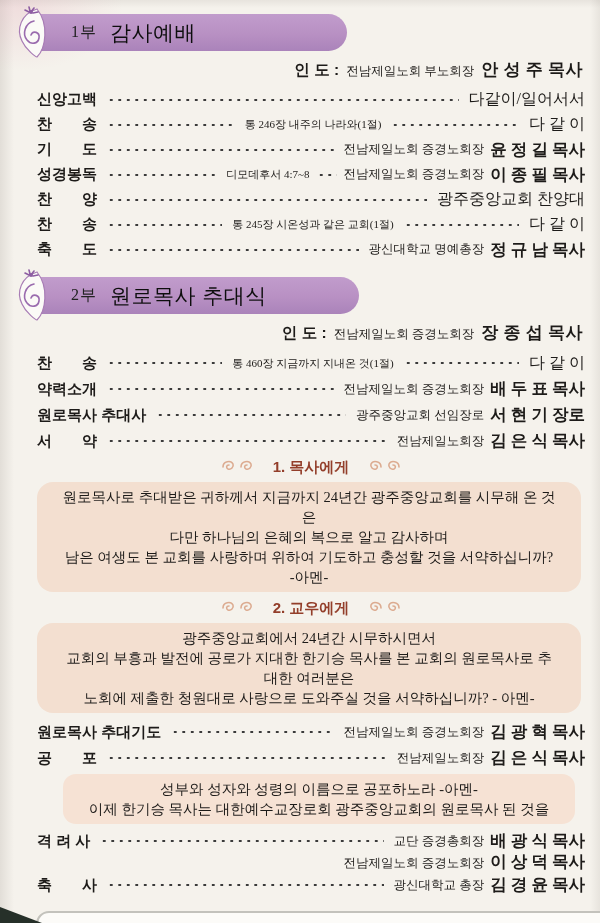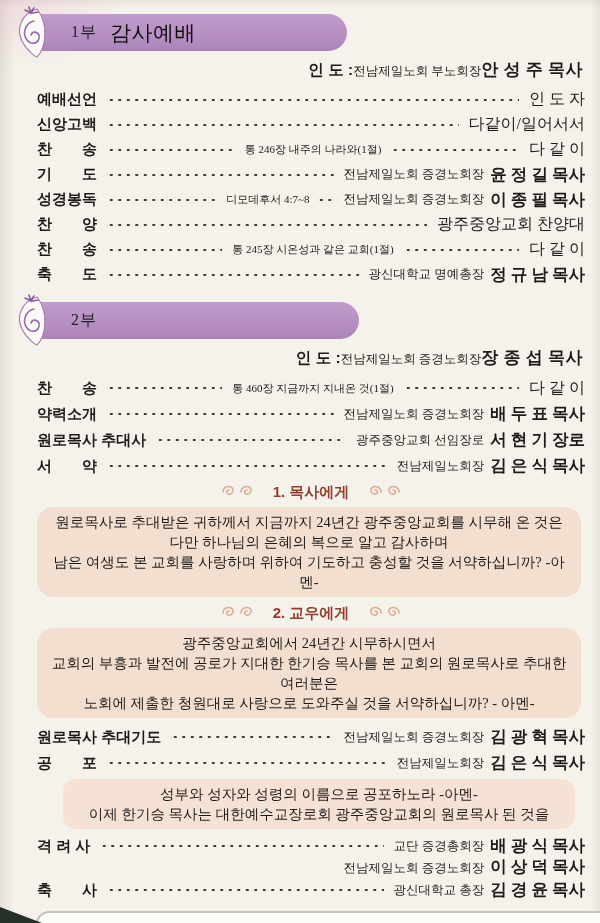--- a/index.html
+++ b/index.html
@@ -21,21 +21,21 @@
     border-radius:7px 19px 19px 7px;
     display:flex;align-items:center;padding-left:38px;box-sizing:border-box;}
   .banner.w1{width:314px;}
   .banner.w2{width:326px;}
   .banner .part-no{font-size:16px;color:#222;margin-right:13px;letter-spacing:1px;}
   .banner .sec-title{font-family:"Liberation Sans",sans-serif;font-weight:400;font-size:21px;
     color:#0e0e0e;letter-spacing:.5px;}
   .banner-orn{position:absolute;left:-26px;top:-8px;width:52px;height:54px;}
 
   
-  .leader-line{display:flex;justify-content:flex-end;align-items:baseline;
+  .leader-line{display:flex;justify-content:flex-end;align-items:baseline;gap:7px;
     margin:7px 2px 0 0;height:22px;}
   .ld-lbl{font-family:"Liberation Sans",sans-serif;font-weight:700;font-size:15.5px;}
   .ld-role{font-size:12.5px;}
   .ld-name{font-size:17px;font-weight:600;letter-spacing:.5px;}
 
   
   .rows{margin-top:7px;}
   .row{display:flex;align-items:center;height:25px;}
   .rows2 .row{height:26px;}
   .lbl{font-family:"Liberation Sans",sans-serif;font-weight:700;font-size:15px;white-space:pre;flex:none;}
@@ -49,21 +49,21 @@
   .nm{font-size:16.5px;font-weight:600;flex:none;}
   .val{font-size:16px;flex:none;}
   .row-extra{display:flex;justify-content:flex-end;align-items:baseline;height:21px;margin-top:-3px;}
 
   
   .vow-head{display:flex;justify-content:center;gap:12px;
     margin-top:4px;height:21px;color:#933e2a;
     font-family:"Liberation Sans",sans-serif;font-weight:700;font-size:15px;}
   .vow-head.second{margin-top:7px;}
   .swirl{display:inline-flex;}
-  .vow-box{background:#f3dfd0;border-radius:16px;padding:5px 11px;margin:3px 4px 4px 0;
+  .vow-box{background:#f3dfd0;border-radius:16px;padding:5px 25px;margin:3px 4px 4px 0;
     text-align:center;font-size:14.5px;line-height:20px;}
   .proc-box{background:#f6e2d4;border-radius:13px;padding:5px 16px;margin:3px 10px 0 26px;
     text-align:center;font-size:14.5px;line-height:20px;}
   .sec2{margin-top:15px;}
   .m-top6{margin-top:6px;}
   .m-top4{margin-top:4px;}
 
   
   .bottom-box{position:absolute;left:36px;right:-12px;bottom:-16px;height:24px;z-index:1;
     background:#fcfbf8;border:2px solid #c3c2bc;border-radius:13px;}
@@ -89,25 +89,20 @@
   </div>
 
   <div class="leader-line">
     <span class="ld-lbl">인 도 :</span>
     <span class="ld-role">전남제일노회 부노회장</span>
     <span class="ld-name">안 성 주 목사</span>
   </div>
 
   <div class="rows">
     <div class="row">
-      <span class="lbl">예배선언</span>
-        <span class="dots"></span>
-        <span class="val">인 도 자</span>
-    </div>
-    <div class="row">
       <span class="lbl">신앙고백</span>
         <span class="dots"></span>
         <span class="val">다같이/일어서서</span>
     </div>
     <div class="row">
       <span class="lbl">찬　　송</span>
         <span class="dots"></span>
         <span class="center-txt">통 246장 내주의 나라와(1절)</span>
         <span class="dots"></span>
         <span class="val">다 같 이</span>
@@ -149,20 +144,21 @@
   <div class="banner w2 sec2">
     <span class="banner-orn">
       <svg width="52" height="54" viewBox="0 0 52 54">
         <path d="M30 3 C14 8 9 23 15 35 C19 44 29 51 30 51 C39 42 42 18 30 3 Z" fill="#fbfaf7" stroke="#a87cb5" stroke-width="1.2"></path>
         <path d="M27 15 C18 17 15 28 20 34 C24 39 31 38 32 32 C33 26 26 24 24 29" fill="none" stroke="#9a6bae" stroke-width="1.6" stroke-linecap="round"></path>
         <path d="M24 6 l3 -4 M26 7 l5 -1 M23 5 l-1 -4 M22 6 l-4 -2" stroke="#8d5da2" stroke-width="1.6" stroke-linecap="round"></path>
         <circle cx="24" cy="6" r="2" fill="#8d5da2"></circle>
       </svg>
     </span>
     <span class="part-no">2부</span>
+    <span class="sec-title">원로목사 추대식</span>
   </div>
 
   <div class="leader-line">
     <span class="ld-lbl">인 도 :</span>
     <span class="ld-role">전남제일노회 증경노회장</span>
     <span class="ld-name">장 종 섭 목사</span>
   </div>
 
   <div class="rows rows2">
     <div class="row">

